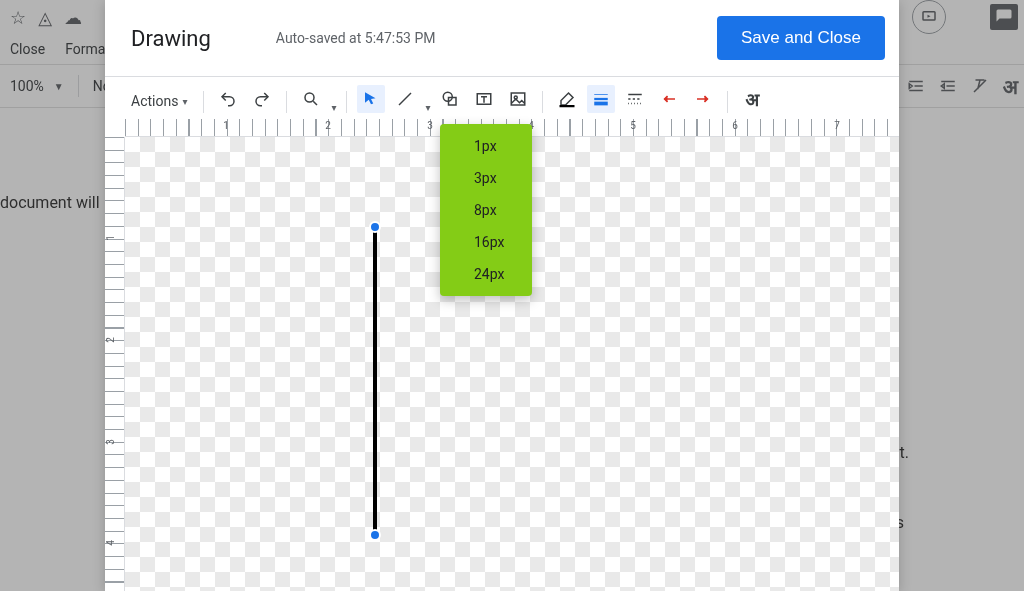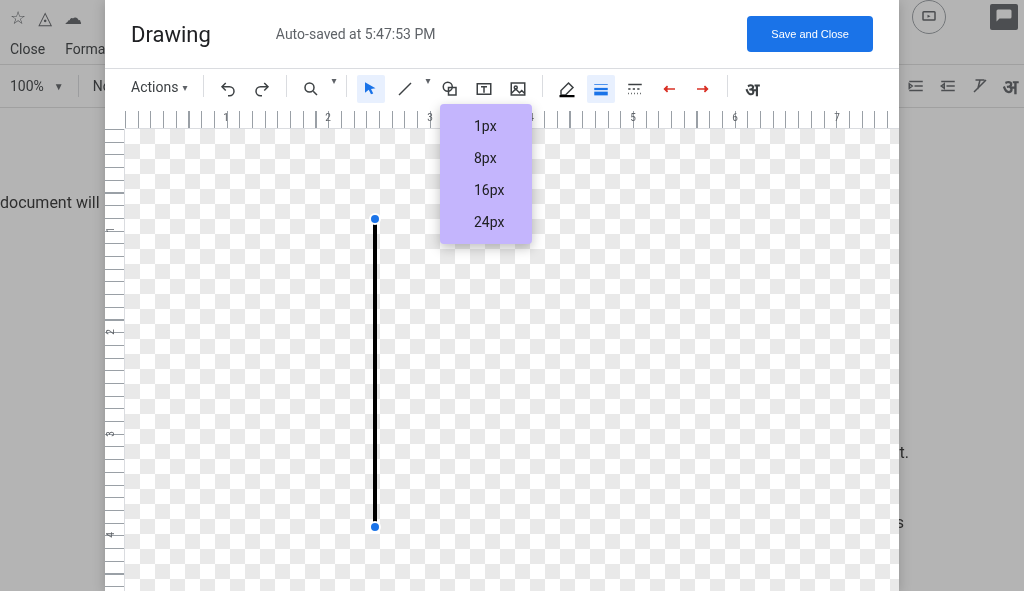--- a/index.html
+++ b/index.html
@@ -53,37 +53,37 @@
   .modal {
     position: absolute;
     left: 105px; right: 125px; top: 0; bottom: 0;
     background: #fff;
     box-shadow: 0 2px 12px rgba(0,0,0,0.2);
     display:flex; flex-direction:column;
   }
 
   .modal-header {
     display:flex; align-items:center;
-    padding: 16px 26px 16px 26px;
+    padding: 16px 14px 16px 26px;
     border-bottom: 1px solid var(--border);
   }
   .modal-title { font-size: 22px; color:#202124; font-weight:400; }
   .modal-status { margin-left: 65px; color: var(--muted); font-size: 14px; }
   .modal-spacer { flex:1; }
   .save-btn {
     background: var(--blue); color:#fff;
     border:none; border-radius:4px;
-    padding: 12px 24px; font-size: 11px; font-weight:500;
+    padding: 12px 24px; font-size: 17px; font-weight:500;
     cursor:pointer;
     text-align:center;
   }
 
   
   .dtoolbar {
-    display:flex; align-items:flex-start;
+    display:flex; align-items:flex-end;
     gap: 6px;
     padding: 6px 10px 6px 20px;
     height: 42px;
   }
   .tbtn {
     display:inline-flex; align-items:center; justify-content:center;
     width: 28px; height: 28px;
     border-radius: 2px;
     cursor:pointer;
     color:#3c4043;
@@ -154,22 +154,22 @@
     border: 2px solid #fff;
     border-radius:50%;
     left: 244px;
   }
   .handle.top { top: 84px; }
   .handle.bot { top: 392px; }
 
   
   .dropdown {
     position:absolute;
-    left: 440px; top: 104px;
-    background:#c4b5fd;
+    left: 440px; top: 124px;
+    background:#84cc16;
     border-radius:4px;
     box-shadow: 0 4px 12px rgba(0,0,0,0.25);
     padding: 6px 0;
     min-width: 92px;
     z-index: 20;
   }
   .dropdown-item {
     display:flex; align-items:center;
     padding: 8px 18px 8px 34px;
     font-size: 14px;
@@ -377,16 +377,17 @@
     <div class="canvas">
       <div class="shape-line"></div>
       <div class="handle top"></div>
       <div class="handle bot"></div>
     </div>
   </div>
 </div>
 
 <div class="dropdown" id="lw-dropdown">
     <div class="dropdown-item">1px</div>
+    <div class="dropdown-item">3px</div>
     <div class="dropdown-item">8px</div>
     <div class="dropdown-item">16px</div>
     <div class="dropdown-item">24px</div>
   </div>
 
 </body></html>

